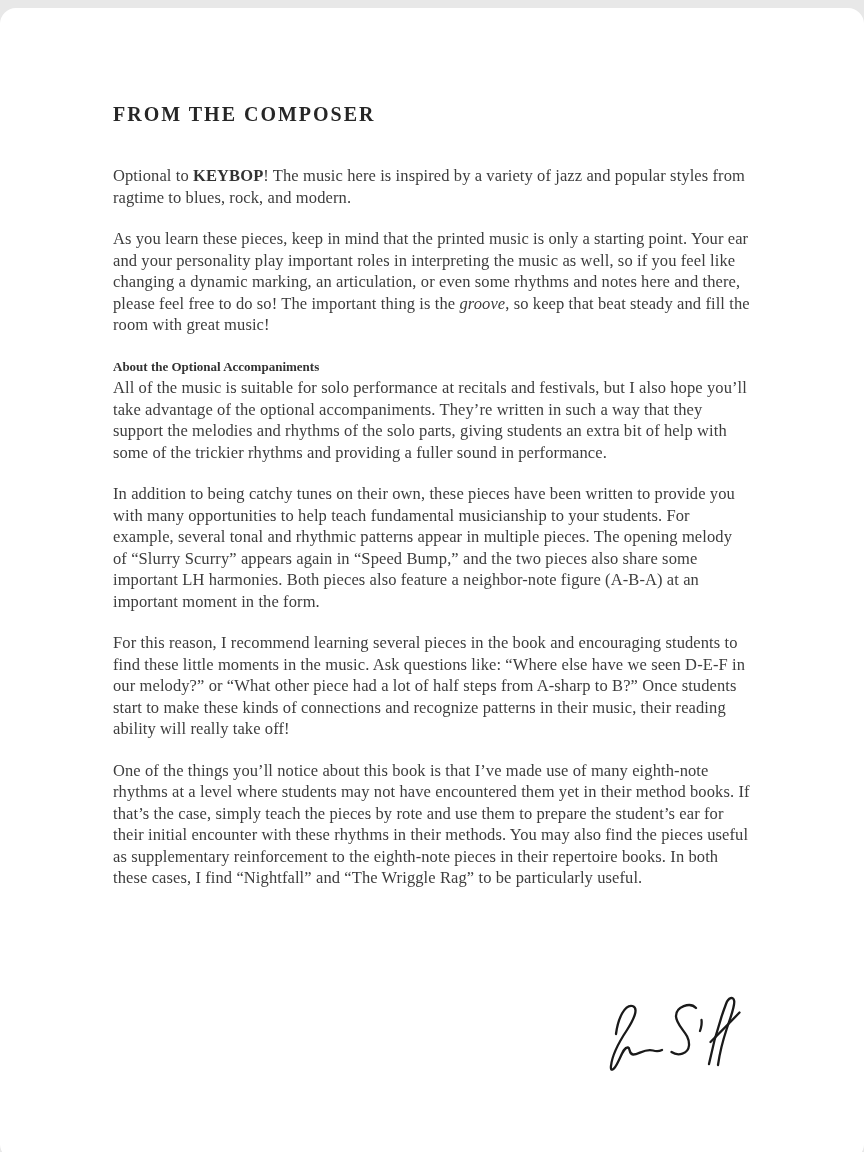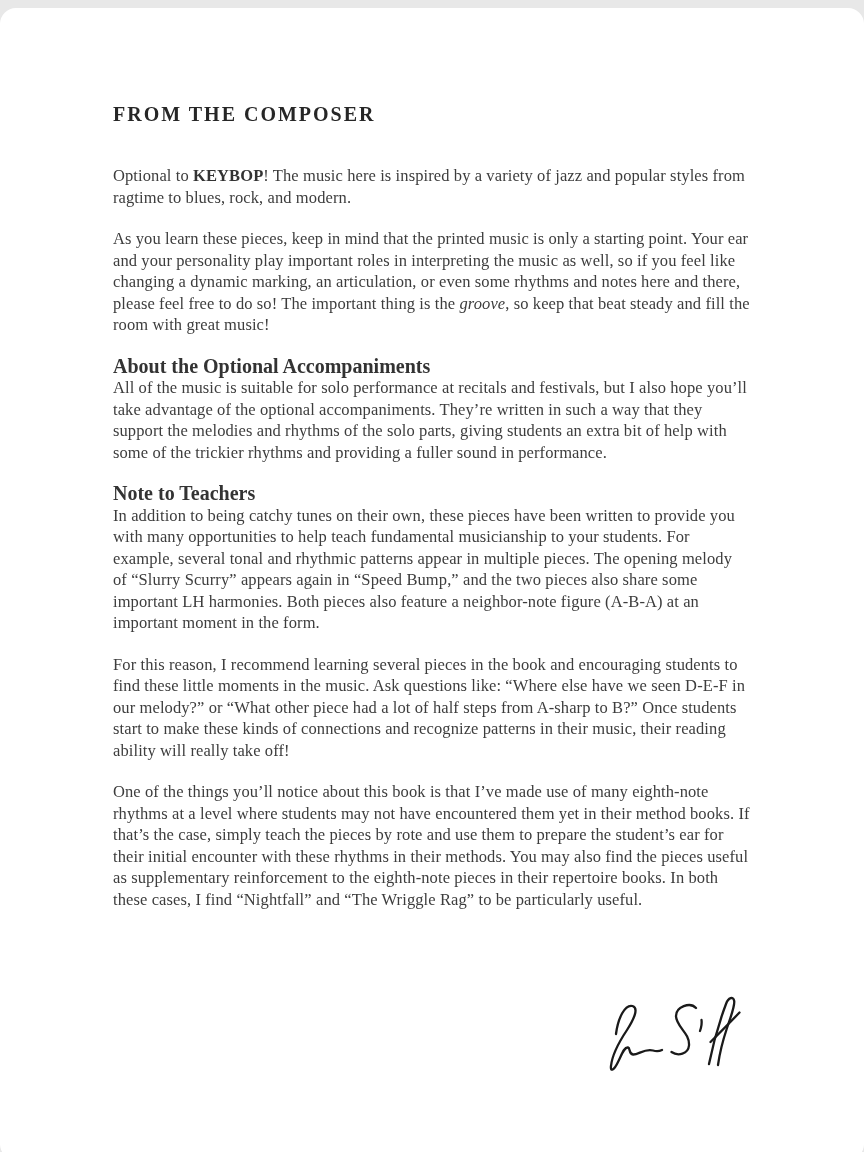--- a/index.html
+++ b/index.html
@@ -28,21 +28,21 @@
     letter-spacing: 2px;
     color: #262626;
     margin-bottom: 39px;
   }
   .section {
     margin-bottom: 20px;
     font-size: 16.5px;
     line-height: 21.5px;
   }
   .section-heading {
-    font-size: 20px;
+    font-size: 13px;
     line-height: 21.5px;
     font-weight: 700;
     color: #333333;
   }
   .section-body {
     color: #3d3d3d;
     letter-spacing: 0.1px;
   }
   .section-body b, .section-body .seg-bold { font-weight: 700; color: #333; }
   .signature-wrap {
@@ -69,21 +69,20 @@
     <div class="section">
       <p class="section-body"><span>As you learn these pieces, keep in mind that the printed music is only a starting point. Your ear and your personality play important roles in interpreting the music as well, so if you feel like changing a dynamic marking, an articulation, or even some rhythms and notes here and there, please feel free to do so! The important thing is the </span><span style="font-style: italic;">groove</span><span>, so keep that beat steady and fill the room with great music!</span></p>
     </div>
 
     <div class="section">
       <h2 class="section-heading">About the Optional Accompaniments</h2>
       <p class="section-body"><span>All of the music is suitable for solo performance at recitals and festivals, but I also hope you’ll take advantage of the optional accompaniments. They’re written in such a way that they support the melodies and rhythms of the solo parts, giving students an extra bit of help with some of the trickier rhythms and providing a fuller sound in performance.</span></p>
     </div>
 
     <div class="section">
-      <h2 class="section-heading">Note to Teachers</h2>
       <p class="section-body"><span>In addition to being catchy tunes on their own, these pieces have been written to provide you with many opportunities to help teach fundamental musicianship to your students. For example, several tonal and rhythmic patterns appear in multiple pieces. The opening melody of “Slurry Scurry” appears again in “Speed Bump,” and the two pieces also share some important LH harmonies. Both pieces also feature a neighbor-note figure (A-B-A) at an important moment in the form.</span></p>
     </div>
 
     <div class="section">
       <p class="section-body"><span>For this reason, I recommend learning several pieces in the book and encouraging students to find these little moments in the music. Ask questions like: “Where else have we seen D-E-F in our melody?” or “What other piece had a lot of half steps from A-sharp to B?” Once students start to make these kinds of connections and recognize patterns in their music, their reading ability will really take off!</span></p>
     </div>
 
     <div class="section">
       <p class="section-body"><span>One of the things you’ll notice about this book is that I’ve made use of many eighth-note rhythms at a level where students may not have encountered them yet in their method books. If that’s the case, simply teach the pieces by rote and use them to prepare the student’s ear for their initial encounter with these rhythms in their methods. You may also find the pieces useful as supplementary reinforcement to the eighth-note pieces in their repertoire books. In both these cases, I find “Nightfall” and “The Wriggle Rag” to be particularly useful.</span></p>
     </div>

